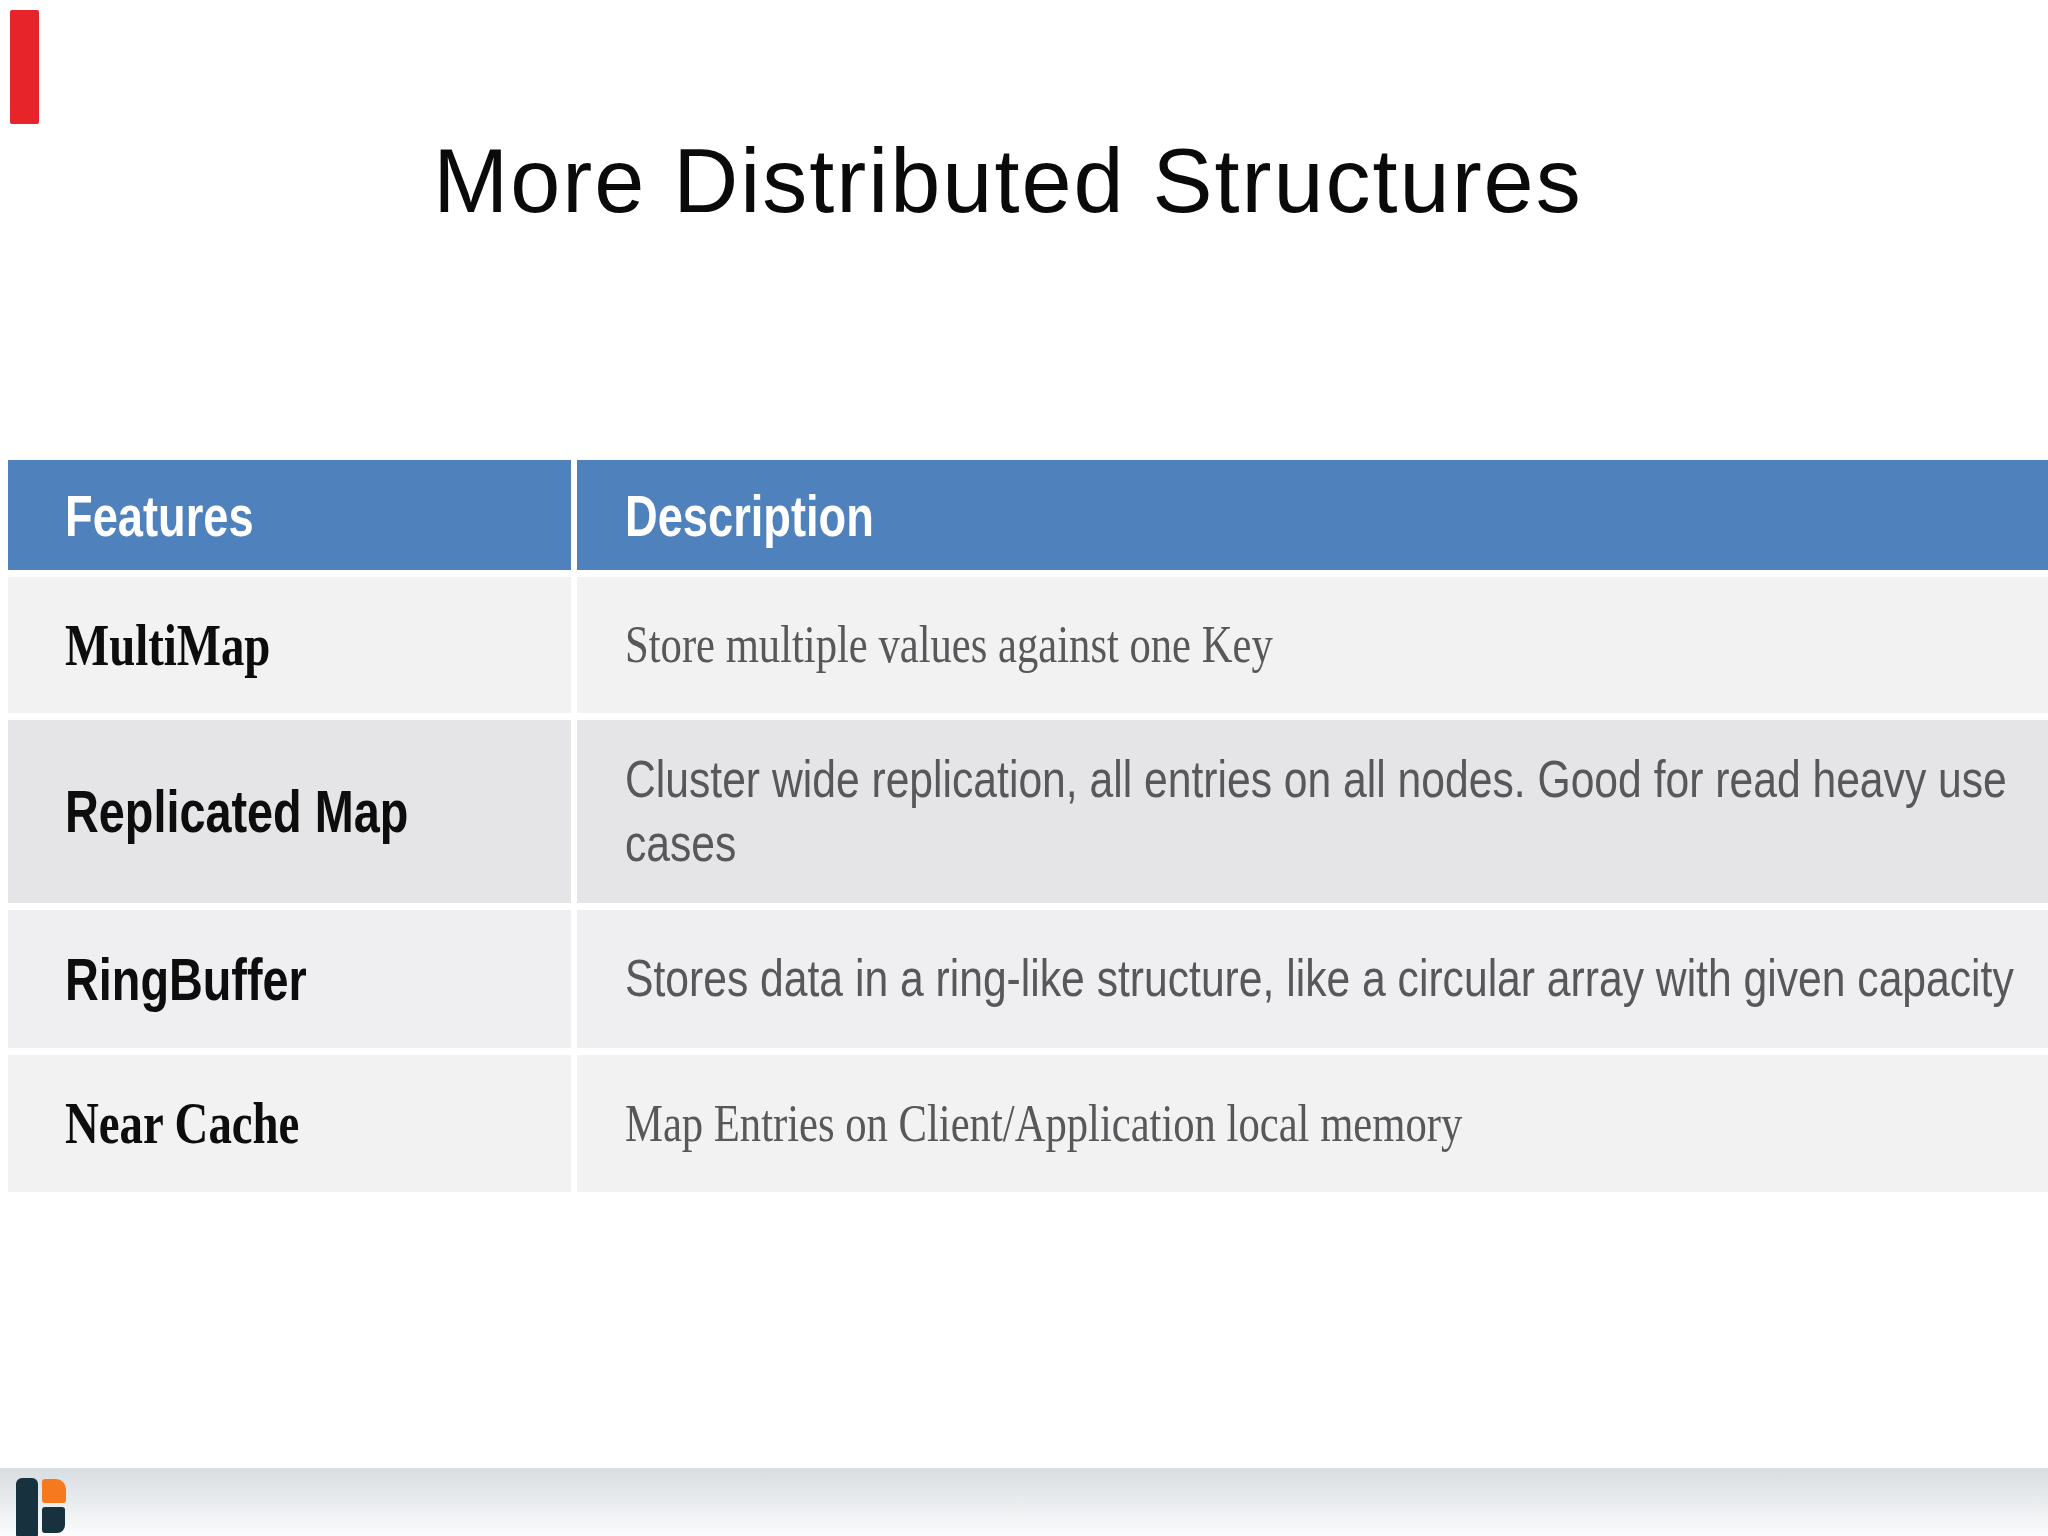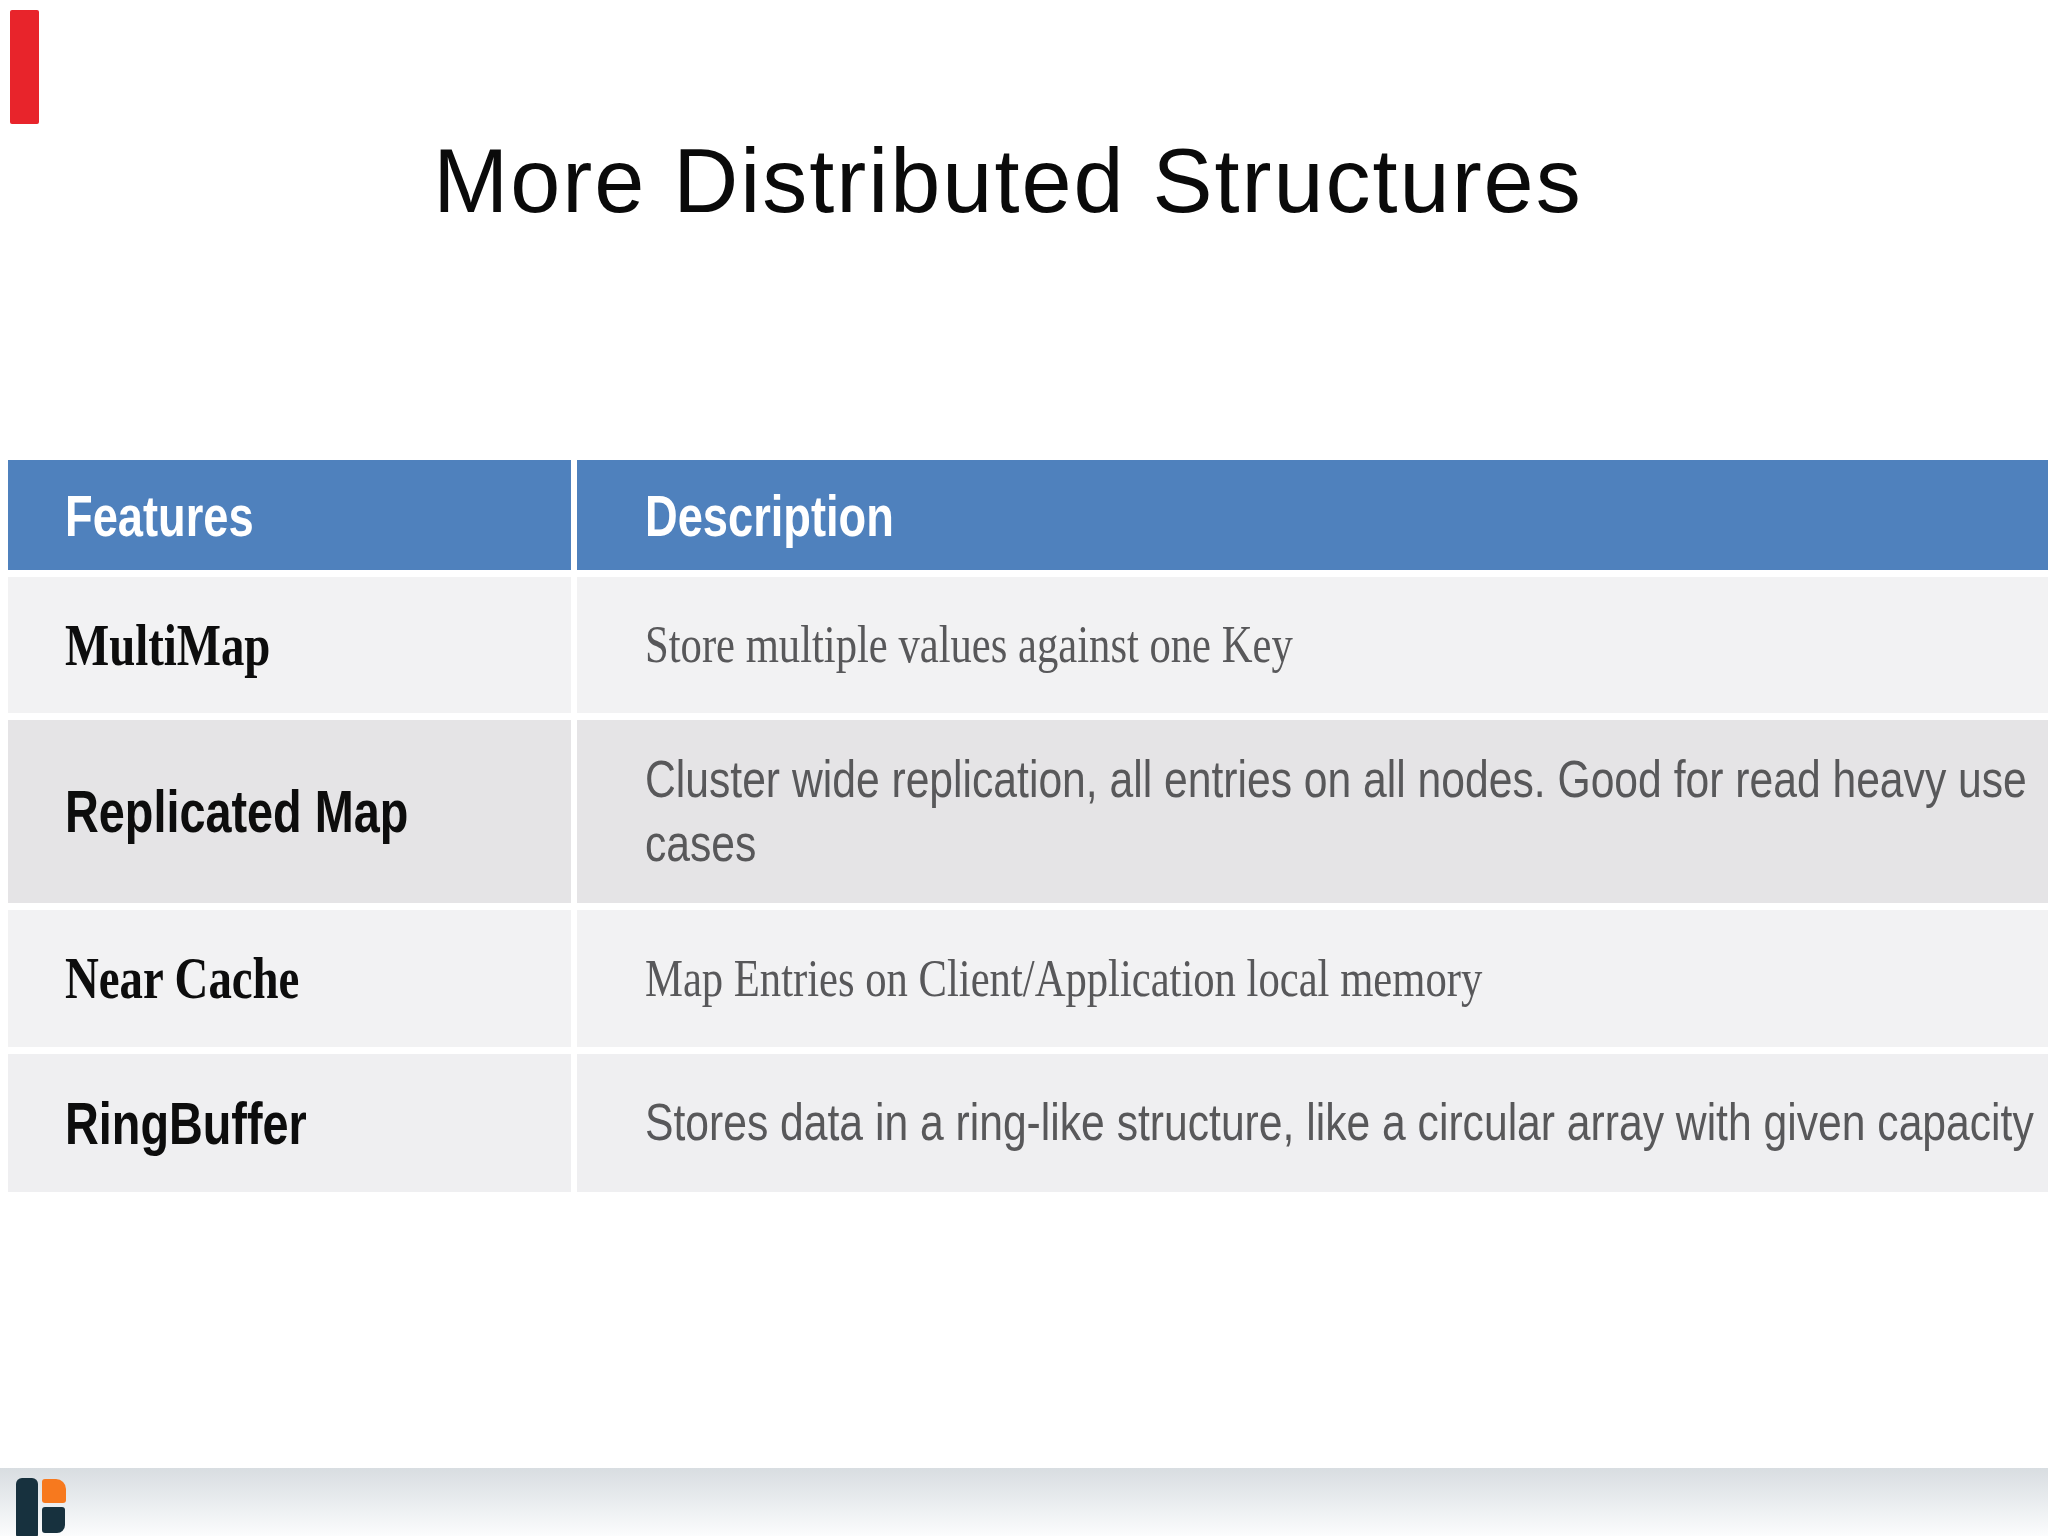--- a/index.html
+++ b/index.html
@@ -24,21 +24,21 @@
   .body-row{margin-top:7px;}
   .row-1{height:136px;}
   .row-2{height:183px;}
   .row-3{height:137px;}
   .row-4{height:138px;}
   .row-1 .cell,.row-3 .cell{background:var(--row-light,#f2f2f3);font-family:Liberation Serif, serif;}
   .row-2 .cell{background:var(--row-dark,#e5e4e6);}
   .row-4 .cell{background:var(--row-light2,#efeff1);}
   .cell{display:flex;align-items:center;overflow:visible;}
   .col1{width:563px;flex:0 0 563px;padding-left:57px;box-sizing:border-box;}
-  .col2{flex:1;padding-left:68px;box-sizing:border-box;}
+  .col2{flex:1;padding-left:48px;box-sizing:border-box;}
   .th-label{
     display:inline-block;font-size:58px;font-weight:700;
     color:var(--header-text,#ffffff);
     transform:scaleX(0.78);transform-origin:0 50%;white-space:nowrap;
   }
   .feature{
     display:inline-block;font-size:60px;font-weight:700;
     color:var(--feature-text,#0d0d0d);
     transform:scaleX(0.78);transform-origin:0 50%;white-space:nowrap;
   }
@@ -96,35 +96,35 @@
 
   <div class="trow body-row row-2">
     <div class="cell col1">
       <span class="feature">Replicated Map</span>
     </div>
     <div class="cell col2">
       <span class="desc">Cluster wide replication, all entries on all nodes. Good for read heavy use cases</span>
     </div>
   </div>
 
+  <div class="trow body-row row-4">
+    <div class="cell col1">
+      <span class="feature">RingBuffer</span>
+    </div>
+    <div class="cell col2">
+      <span class="desc">Stores data in a ring-like structure, like a circular array with given capacity</span>
+    </div>
+  </div>
+
   <div class="trow body-row row-3">
     <div class="cell col1">
       <span class="feature">Near Cache</span>
     </div>
     <div class="cell col2">
       <span class="desc">Map Entries on Client/Application local memory</span>
-    </div>
-  </div>
-
-  <div class="trow body-row row-4">
-    <div class="cell col1">
-      <span class="feature">RingBuffer</span>
-    </div>
-    <div class="cell col2">
-      <span class="desc">Stores data in a ring-like structure, like a circular array with given capacity</span>
     </div>
   </div>
 
 </div>
 
 <div class="footer-band"></div>
 
 <div class="logo">
   <div class="logo-bar"></div>
   <div class="logo-square-orange"></div>

